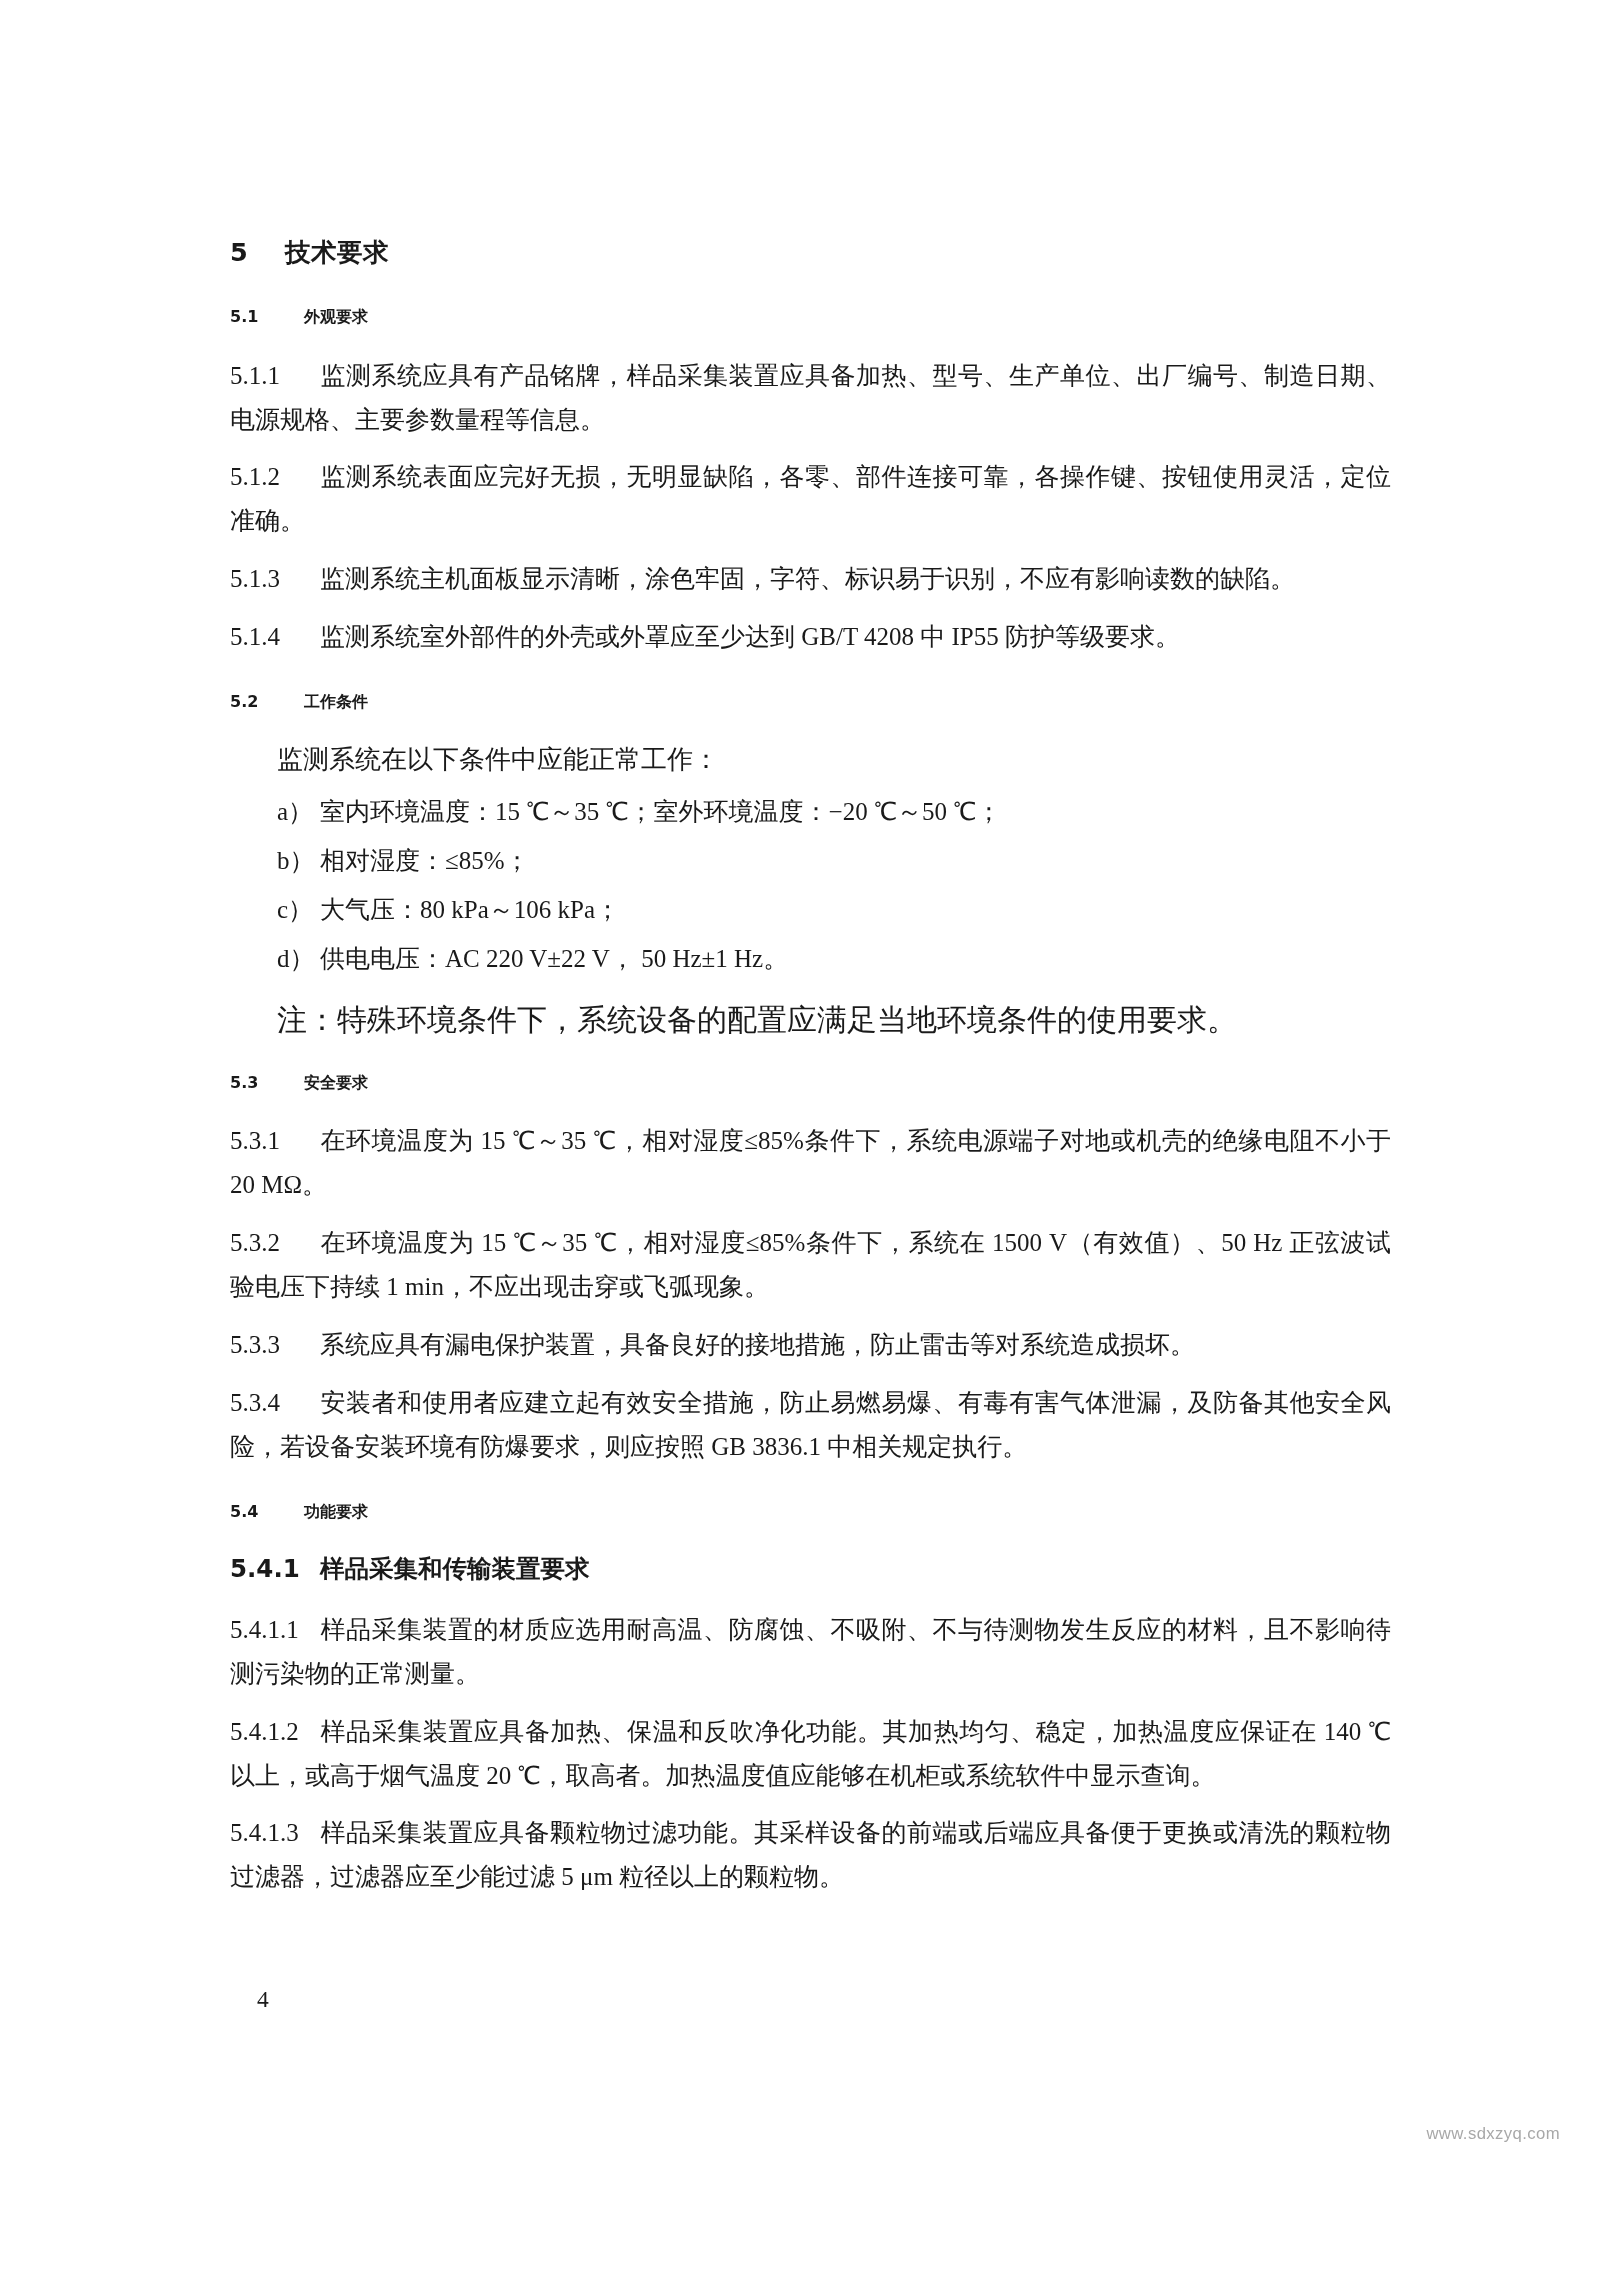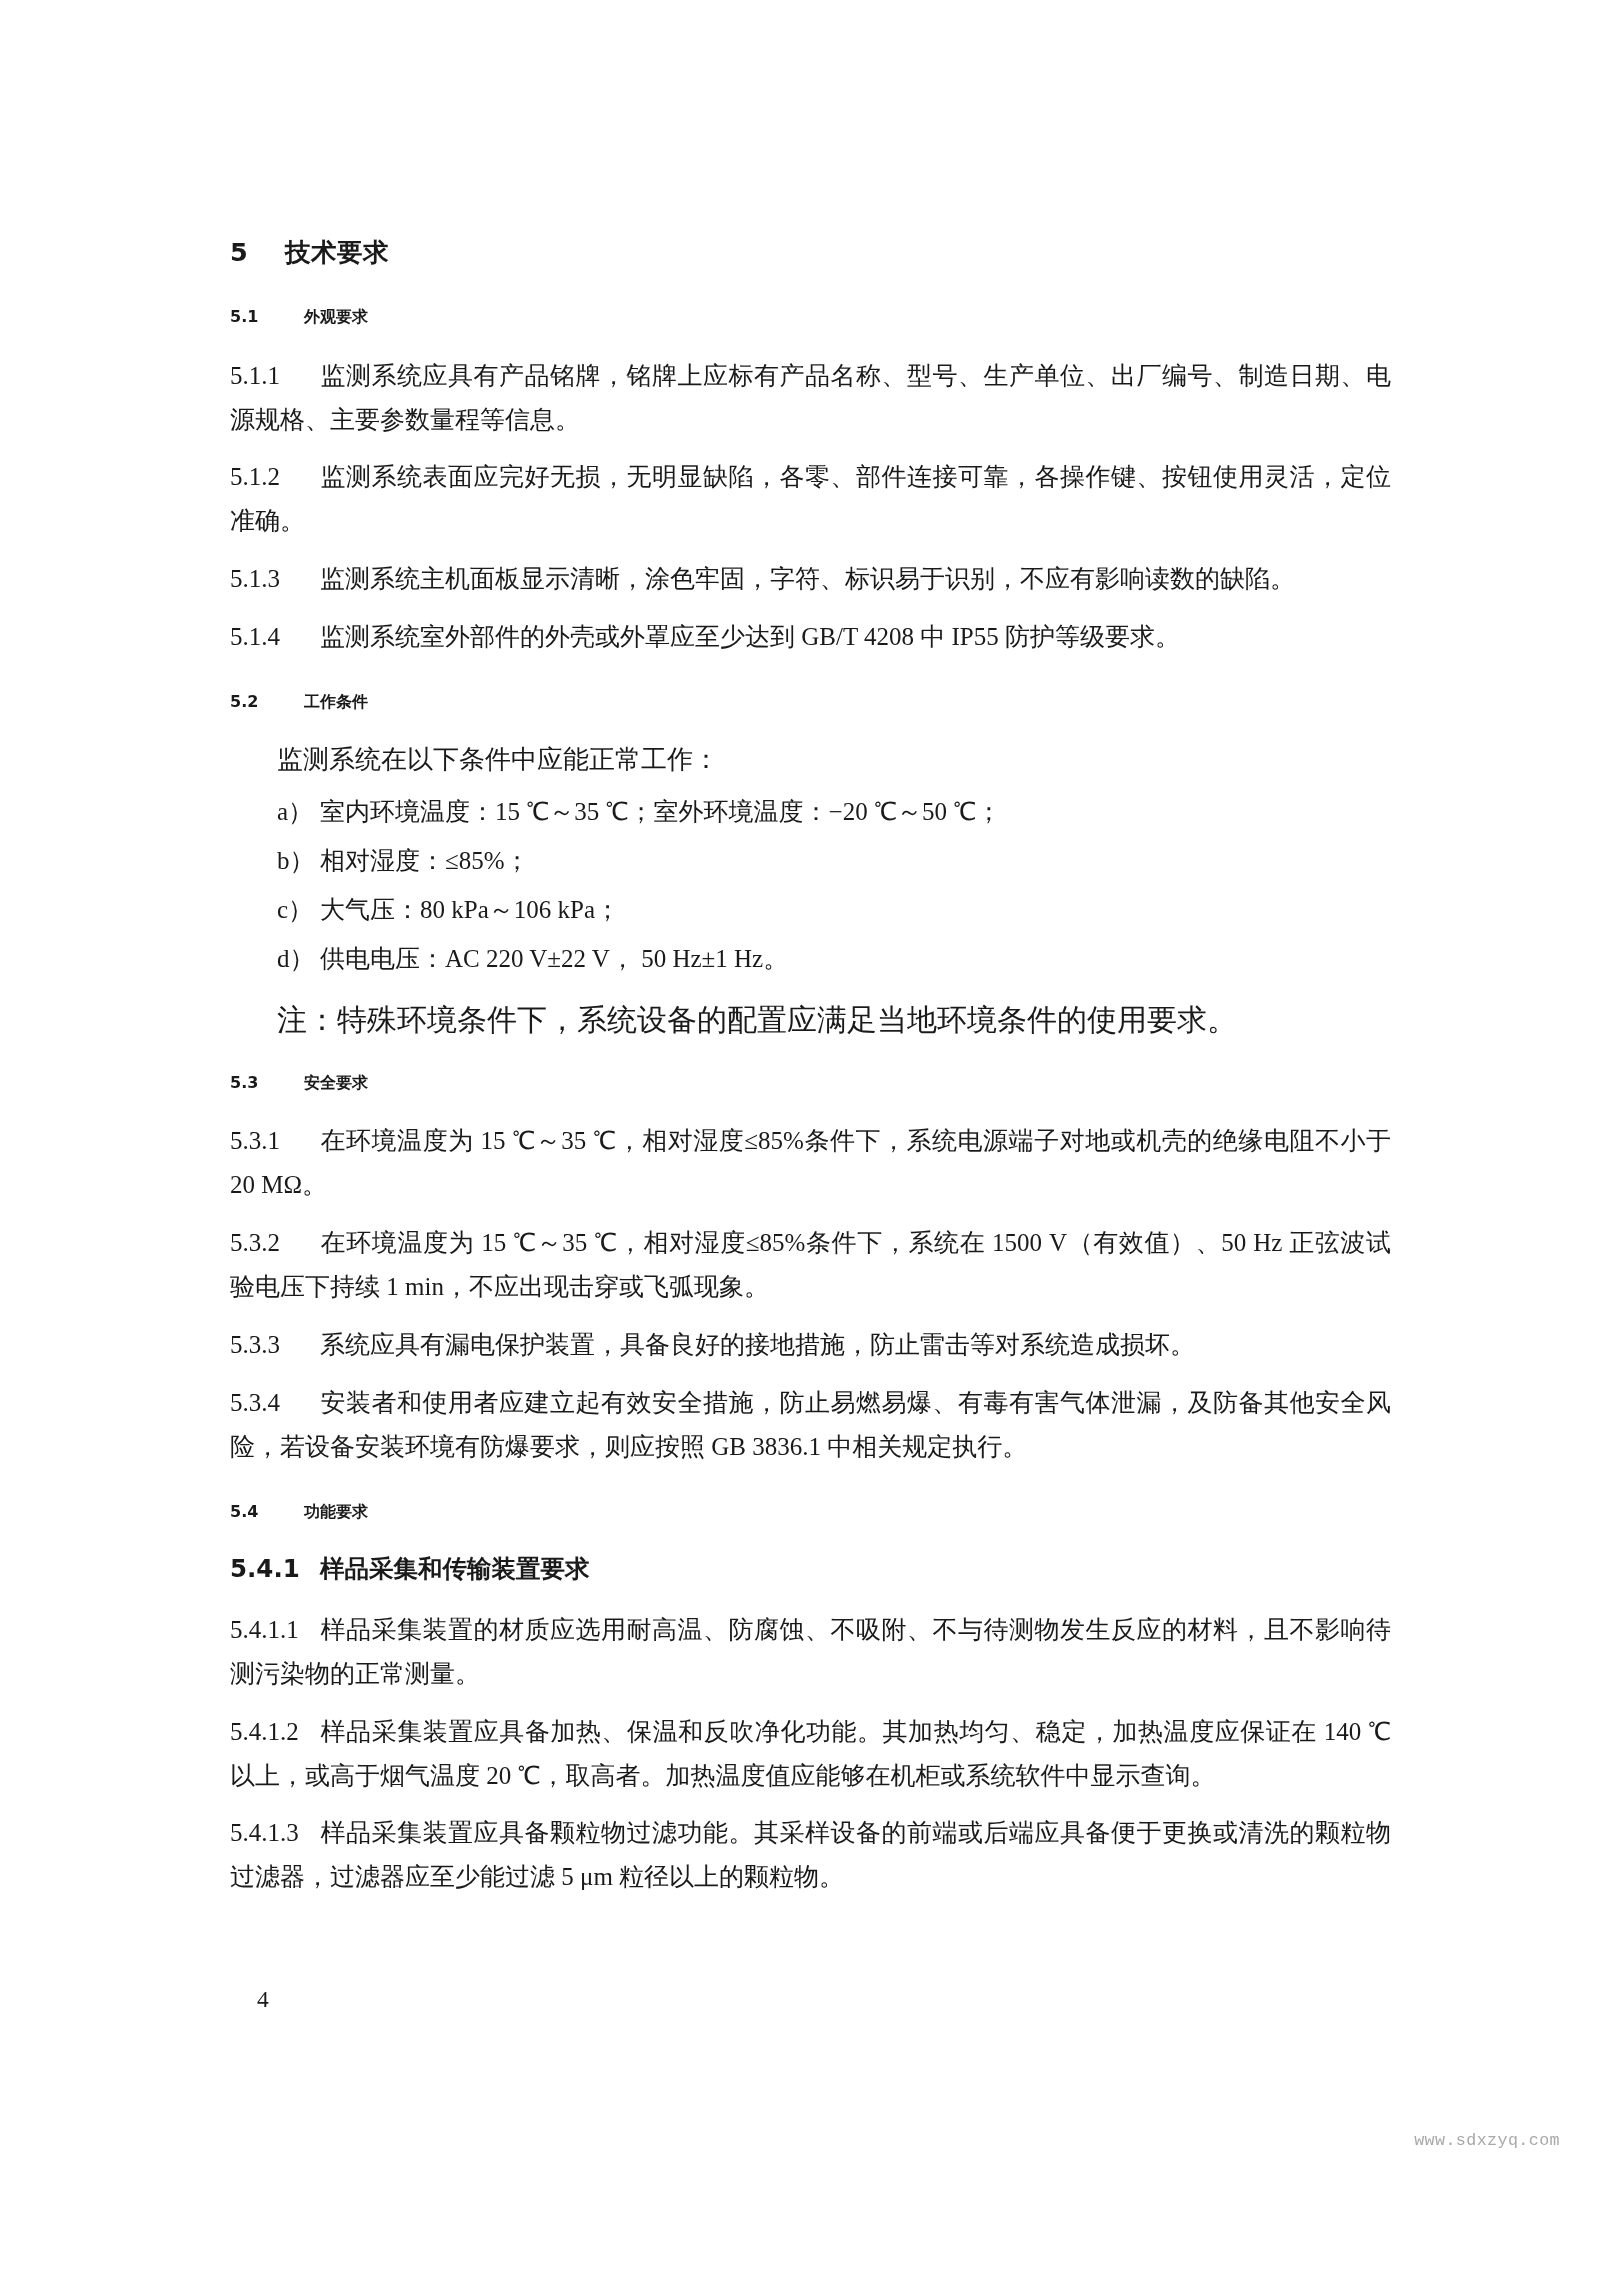--- a/index.html
+++ b/index.html
@@ -103,22 +103,22 @@
     position: absolute;
     left: 257px;
     bottom: 157px;
     font-family: "Liberation Serif", serif;
     font-size: 23.5px;
     color: #1a1a1a;
   }
   .watermark {
     position: absolute;
     right: 61px;
-    bottom: 20px;
-    font-family: Liberation Mono, monospace;
+    bottom: 26px;
+    font-family: Liberation Sans, sans-serif;
     font-size: 16.7px;
     color: #a8a8a8;
     letter-spacing: 0.4px;
     margin-left: 47px;
   }
 </style>
 </head>
 <body>
 
 <div class="page">
@@ -126,21 +126,21 @@
 
     <div class="h-sec">
       <span class="num">5</span><span>技术要求</span>
     </div>
 
     <div class="h-sub">
       <span class="num">5.1</span><span>外观要求</span>
     </div>
 
     <p class="para">
-      <span class="lbl">5.1.1</span><span>监测系统应具有产品铭牌，铭牌上应标有产品名称、型号、生产单位、出厂编号、制造日期、电源规格、主要参数量程等信息。</span>
+      <span class="lbl">5.1.1</span><span>监测系统应具有产品铭牌，样品采集装置应具备加热、型号、生产单位、出厂编号、制造日期、电源规格、主要参数量程等信息。</span>
     </p>
 
     <p class="para">
       <span class="lbl">5.1.2</span><span>监测系统表面应完好无损，无明显缺陷，各零、部件连接可靠，各操作键、按钮使用灵活，定位准确。</span>
     </p>
 
     <p class="para">
       <span class="lbl">5.1.3</span><span>监测系统主机面板显示清晰，涂色牢固，字符、标识易于识别，不应有影响读数的缺陷。</span>
     </p>
 

